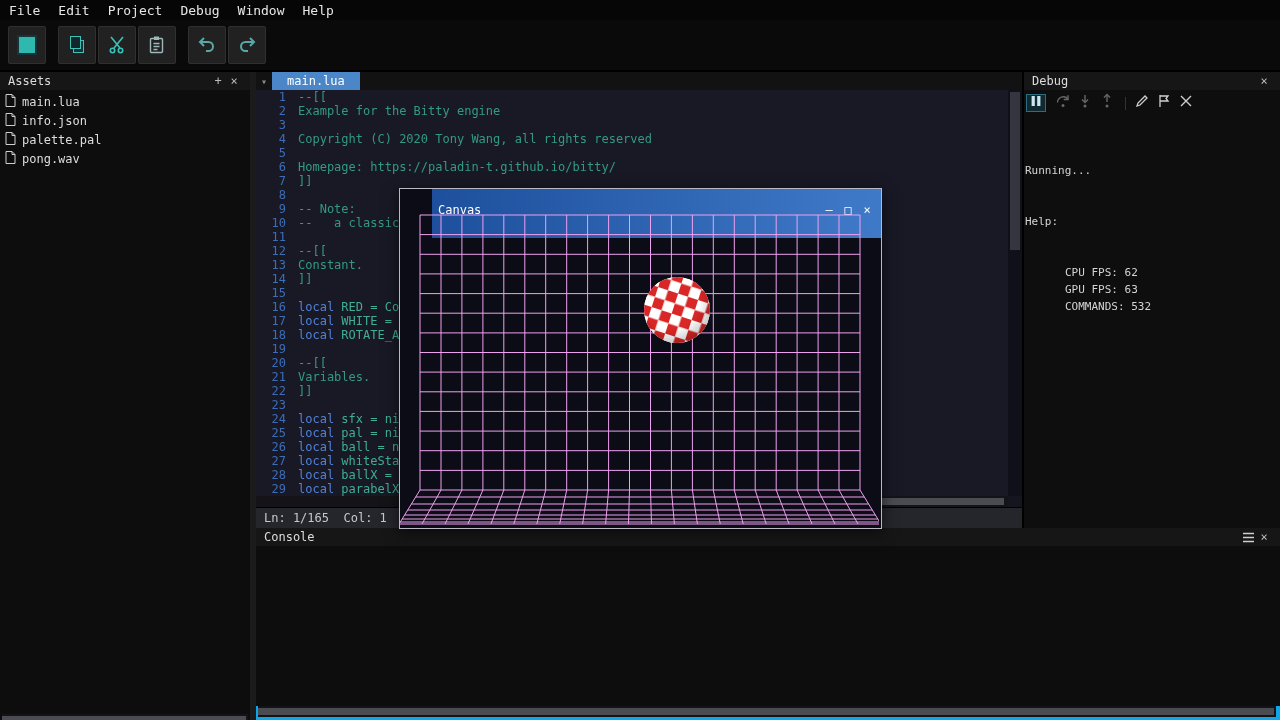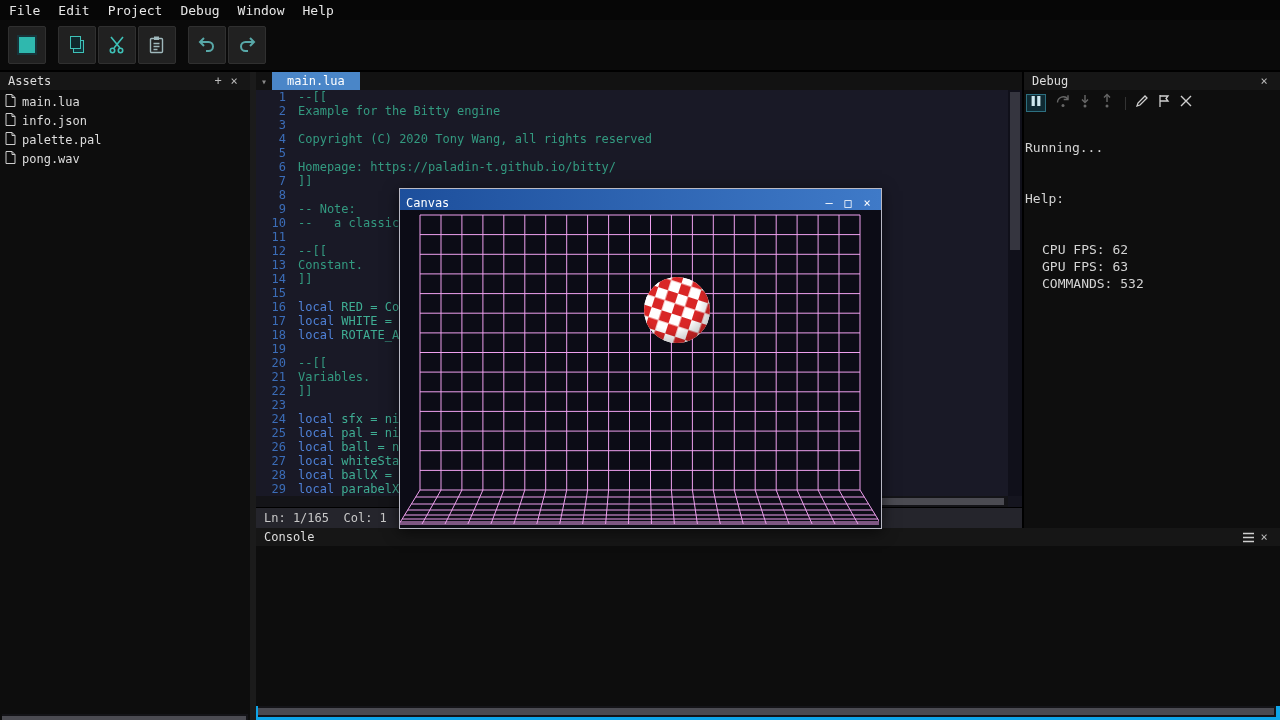--- a/index.html
+++ b/index.html
@@ -47,30 +47,30 @@
   .hscroll.ed .thumb{left:144px;width:604px;}
   .statusbar{position:absolute;left:0;top:435px;width:766px;height:21px;background:#25252c;
     border-top:1px solid #000;color:#c8c8c8;font-size:12px;display:flex;align-items:center;
     padding-left:8px;box-sizing:border-box;white-space:pre;}
   
   #debug{position:absolute;left:1024px;top:72px;width:256px;height:456px;background:#0e0e0e;}
   .dbg-toolbar{position:absolute;left:2px;top:21px;height:20px;display:flex;align-items:center;}
   .dbtn{width:20px;height:18px;display:flex;align-items:center;justify-content:center;margin-right:2px;}
   .dbtn.pause{background:#0f2a33;border:1px solid #2d6f80;box-sizing:border-box;margin-right:7px;}
   .dsep{width:1px;height:13px;background:#333;margin:0 6px;}
-  .dbg-body{position:absolute;left:1px;top:33px;right:2px;color:#d4d4d4;font-size:13px;line-height:17px;white-space:pre;}
-  .stat-row{padding-left:17px;}
+  .dbg-body{position:absolute;left:1px;top:56px;right:2px;color:#d4d4d4;font-size:11px;line-height:17px;white-space:pre;}
+  .stat-row{padding-left:0;margin-left:40px;}
   
   #console{position:absolute;left:256px;top:528px;width:1024px;height:192px;background:#0ea5e9;}
   .console-body{position:absolute;left:0;top:18px;right:0;bottom:14px;background:#0d0d0d;}
   
   #canvas-window{position:absolute;left:399px;top:188px;width:481px;height:339px;
     border:1px solid #b9b9c4;background:#0c0c16;z-index:50;box-shadow:0 3px 14px rgba(0,0,0,.6);}
   .cw-titlebar{height:21px;background:linear-gradient(90deg,var(--titlebar-blue-1),var(--titlebar-blue-2));
-    display:flex;align-items:flex-end;color:#fff;font-size:12px;padding:0 6px;}
+    display:flex;align-items:flex-start;color:#fff;font-size:12px;padding:14px 6px;margin-left:32px;}
   .cw-title{flex:1;}
   .cw-btn{width:16px;text-align:center;margin-left:3px;color:#fff;font-size:12px;}
   .cw-content{position:absolute;left:0;top:21px;right:0;bottom:0;overflow:hidden;}
 </style>
 </head>
 <body>
 
 <div class="menubar">
     <div class="menu-item">File</div>
     <div class="menu-item">Edit</div>

